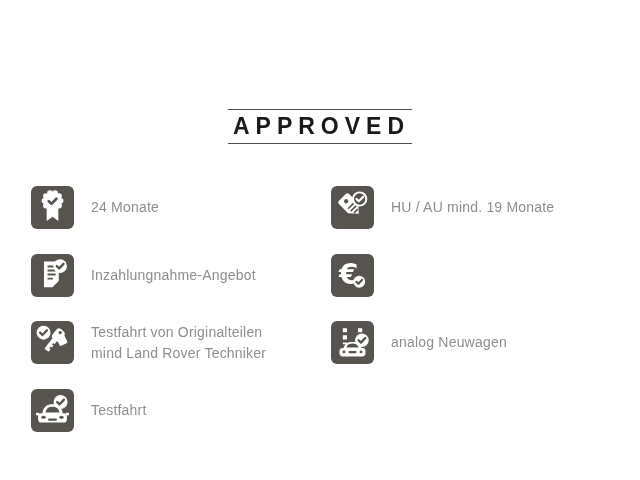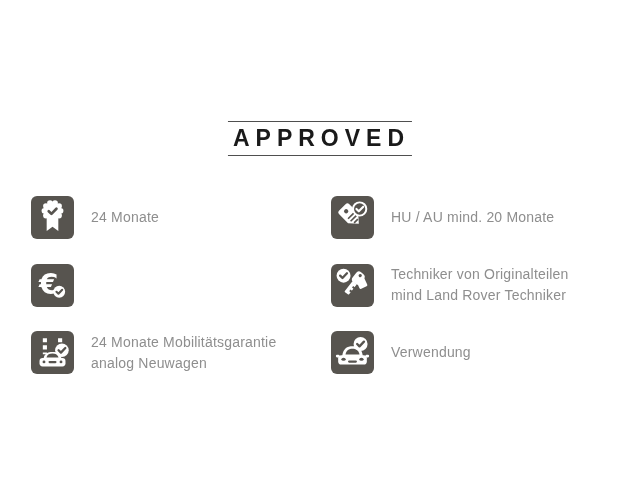--- a/index.html
+++ b/index.html
@@ -7,30 +7,30 @@
     --text-color:#8e8e8e; --logo-color:#1a1a1a; --rule-color:#4f4f4f;
   }
   *{box-sizing:border-box;margin:0;padding:0}
   html,body{width:640px;height:480px}
   body{
     background:var(--background);
     font-family:"Liberation Sans","DejaVu Sans",sans-serif;
     position:relative;overflow:hidden;
   }
   .logo{
-    position:absolute;top:121px;left:50%;transform:translateX(-50%);
+    position:absolute;top:109px;left:50%;transform:translateX(-50%);
     border-top:1.6px solid var(--rule-color);
     border-bottom:1.6px solid var(--rule-color);
     padding:5px 2px 5px 5px;
     color:var(--logo-color);
     font-size:23px;font-weight:700;letter-spacing:6px;line-height:23px;
     white-space:nowrap;
   }
   .grid{
-    position:absolute;top:196px;left:31px;
+    position:absolute;top:186px;left:31px;
     display:grid;grid-template-columns:300px 300px;grid-auto-rows:67.5px;
   }
   .item{display:flex;align-items:center;gap:17px;height:43px}
   .icon{
     width:43px;height:43px;flex:0 0 auto;
     background:var(--icon-bg);border-radius:6px;
   }
   .icon svg{display:block;width:43px;height:43px}
   .icon text{font-family:"DejaVu Sans","Liberation Sans",sans-serif;font-weight:700}
   .txt{color:var(--text-color);font-size:14px;line-height:21px;letter-spacing:.2px}
@@ -82,25 +82,39 @@
           <g transform="rotate(-45 24 24)">
             <path class="w" d="M16,11 a3,3 0 0 1 3,-3 h10 a3,3 0 0 1 3,3 v14 l-8,9 l-8,-9 z"></path>
             <circle class="bf" cx="24" cy="14" r="2.4"></circle>
             <path class="bs" stroke-width="1.8" d="M19.5,21.5 h9 M19.5,25.5 h9 M21,29.5 h6"></path>
           </g>
           <circle class="ow" cx="32" cy="14.5" r="7.4" stroke-width="2.2"></circle>
           <path class="ws rc" stroke-width="2.4" d="M28.4,14.5 l2.6,2.6 l5,-5.2"></path>
         </svg>
       </div>
       <div class="txt">
-        <div class="l1">HU / AU mind. 20 Monate</div>
+        <div class="l1">HU / AU mind. 19 Monate</div>
 
       </div>
     </div>
 
+    <div class="item">
+      <div class="icon">
+        <svg viewBox="0 0 48 48">
+          <path class="w" d="M14.5,8.5 h16.5 v21.5 l-7,7 h-9.5 z"></path>
+          <path class="bs" stroke-width="2.2" d="M18.5,14 h9 M18.5,18.5 h9 M18.5,23 h9 M18.5,27.5 h6"></path>
+          <circle class="w" cx="32.5" cy="13.5" r="7.6"></circle>
+          <path class="bs rc" stroke-width="2.6" d="M28.8,13.5 l2.6,2.6 l4.9,-5.1"></path>
+        </svg>
+      </div>
+      <div class="txt">
+        <div class="l1">Inzahlungnahme-Angebot</div>
+
+      </div>
+    </div>
 
     <div class="item">
       <div class="icon">
         <svg viewBox="0 0 48 48">
           <text class="w" x="9" y="34" font-size="31">€</text>
           <circle class="w" cx="31.5" cy="31" r="6.6"></circle>
           <path class="bs rc" stroke-width="2.3" d="M28.4,31 l2.2,2.2 l4.2,-4.4"></path>
         </svg>
       </div>
     </div>
@@ -117,60 +131,59 @@
             <circle class="bf" cx="24" cy="10" r="1.8"></circle>
             <rect class="w" x="21" y="20" width="6" height="15" rx="1"></rect>
             <rect class="bf" x="25" y="24" width="3" height="2.2"></rect>
             <rect class="bf" x="25" y="29" width="3" height="2.2"></rect>
           </g>
           <circle class="w" cx="14" cy="13" r="7.8"></circle>
           <path class="bs rc" stroke-width="2.6" d="M10.2,13 l2.6,2.6 l5,-5.2"></path>
         </svg>
       </div>
       <div class="txt">
-        <div class="l1">Techniker von Originalteilen</div>
+        <div class="l1">Testfahrt von Originalteilen</div>
         <div class="l2">mind Land Rover Techniker</div>
       </div>
     </div>
 
     <div class="item">
       <div class="icon">
         <svg viewBox="0 0 48 48">
           <path class="ws" stroke-width="4.6" stroke-dasharray="4.6,3.4" d="M15.5,8 v18 M32.5,8 v18"></path>
           <path class="w" d="M14,31 c0.8,-5.5 4.5,-7.5 10,-7.5 c5.5,0 9.2,2 10,7.5 z"></path>
           <path class="bf" d="M17.3,29.5 c0.9,-3.3 3.3,-4.3 6.7,-4.3 c3.4,0 5.8,1 6.7,4.3 z"></path>
           <rect class="w" x="9.5" y="30" width="29" height="9.5" rx="3.5"></rect>
           <circle class="bf" cx="14.5" cy="34.5" r="1.6"></circle>
           <circle class="bf" cx="33.5" cy="34.5" r="1.6"></circle>
           <rect class="bf" x="19.5" y="33.5" width="9" height="2.4" rx="1.2"></rect>
           <circle class="w" cx="34.5" cy="21.5" r="7.6"></circle>
           <path class="bs rc" stroke-width="2.6" d="M30.8,21.5 l2.6,2.6 l4.9,-5.1"></path>
         </svg>
       </div>
       <div class="txt">
-        <div class="l1">24 Monate Mobilitätsgarantie</div>
         <div class="l2">analog Neuwagen</div>
       </div>
     </div>
 
     <div class="item">
       <div class="icon">
         <svg viewBox="0 0 48 48">
           <rect class="w" x="5.5" y="26.5" width="4" height="3" rx="1.2"></rect>
           <rect class="w" x="38.5" y="26.5" width="4" height="3" rx="1.2"></rect>
           <path class="w" d="M12.5,28 c1,-8.5 5.5,-11 11.5,-11 c6,0 10.5,2.5 11.5,11 z"></path>
           <path class="bf" d="M16.2,26.3 c0.9,-5 3.9,-6.6 7.8,-6.6 c3.9,0 6.9,1.6 7.8,6.6 z"></path>
           <rect class="w" x="8" y="27" width="32" height="10.5" rx="3.5"></rect>
           <ellipse class="bf" cx="14" cy="31.5" rx="2.4" ry="1.7"></ellipse>
           <ellipse class="bf" cx="34" cy="31.5" rx="2.4" ry="1.7"></ellipse>
           <rect class="bf" x="19" y="32.8" width="10" height="2.6" rx="1.3"></rect>
           <circle class="w" cx="33" cy="14.5" r="7.8"></circle>
           <path class="bs rc" stroke-width="2.6" d="M29.2,14.5 l2.6,2.6 l5,-5.2"></path>
         </svg>
       </div>
       <div class="txt">
-        <div class="l1">Verwendung</div>
+        <div class="l1">Testfahrt</div>
 
       </div>
     </div>
 
   </div>
 </div>
 
 </body></html>

